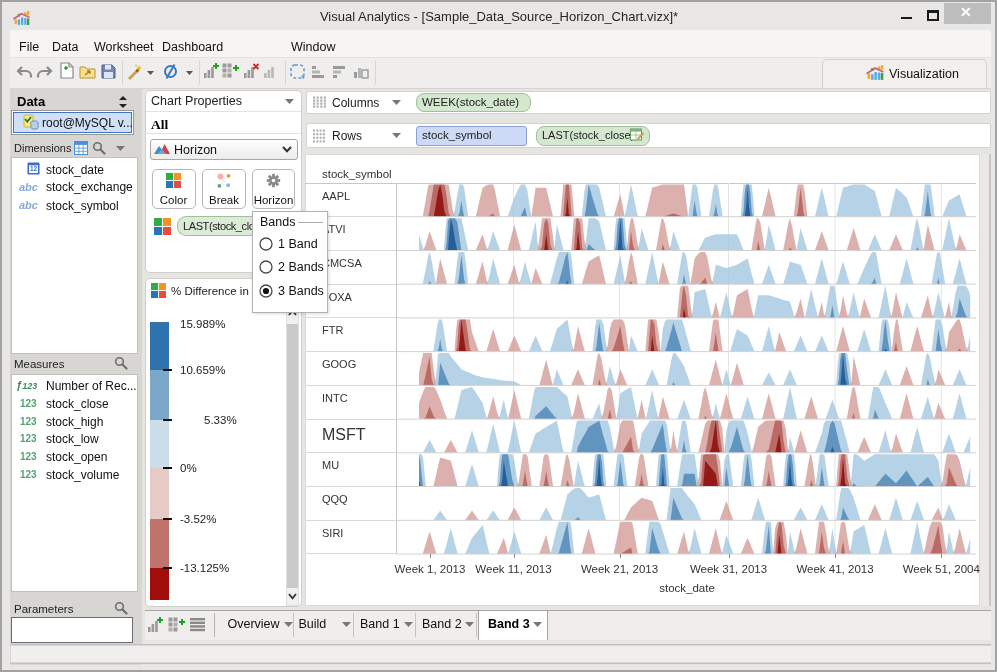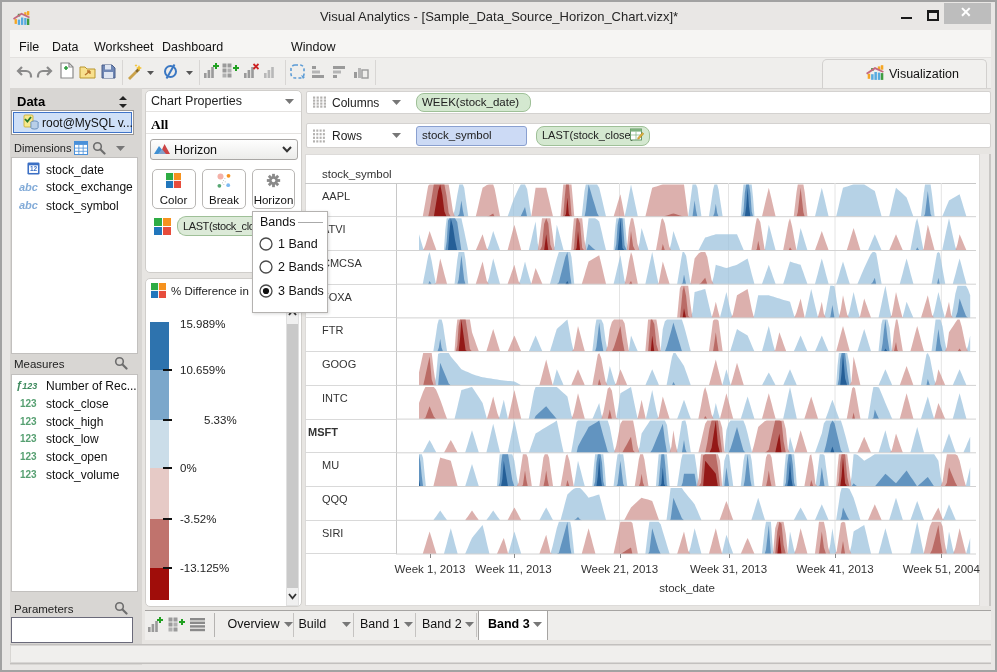--- a/index.html
+++ b/index.html
@@ -434,21 +434,21 @@
     <div style="position:absolute;left:320px;top:166px;font-size:11.5px;font-weight:normal;color:#333;white-space:nowrap;">stock_symbol</div>
     <div style="position:absolute;left:303px;top:180.5px;width:671px;height:1px;background:#c8c8c8;"></div>
     <div style="position:absolute;left:393.5px;top:180.5px;width:1px;height:371px;background:#c8c8c8;"></div>
     <div style="position:absolute;left:320px;top:187.5px;font-size:11px;font-weight:normal;color:#333;white-space:nowrap;">AAPL</div>
     <div style="position:absolute;left:320px;top:221.227px;font-size:11px;font-weight:normal;color:#333;white-space:nowrap;">ATVI</div>
     <div style="position:absolute;left:320px;top:254.954px;font-size:11px;font-weight:normal;color:#333;white-space:nowrap;">CMCSA</div>
     <div style="position:absolute;left:320px;top:288.681px;font-size:11px;font-weight:normal;color:#333;white-space:nowrap;">FOXA</div>
     <div style="position:absolute;left:320px;top:322.408px;font-size:11px;font-weight:normal;color:#333;white-space:nowrap;">FTR</div>
     <div style="position:absolute;left:320px;top:356.135px;font-size:11px;font-weight:normal;color:#333;white-space:nowrap;">GOOG</div>
     <div style="position:absolute;left:320px;top:389.86199999999997px;font-size:11px;font-weight:normal;color:#333;white-space:nowrap;">INTC</div>
-    <div style="position:absolute;left:306px;top:423.58899999999994px;font-size:11px;font-weight:bold;color:#333;white-space:nowrap;">MSFT</div>
+    <div style="position:absolute;left:320px;top:423.58899999999994px;font-size:16px;font-weight:normal;color:#333;white-space:nowrap;">MSFT</div>
     <div style="position:absolute;left:320px;top:457.316px;font-size:11px;font-weight:normal;color:#333;white-space:nowrap;">MU</div>
     <div style="position:absolute;left:320px;top:491.04299999999995px;font-size:11px;font-weight:normal;color:#333;white-space:nowrap;">QQQ</div>
     <div style="position:absolute;left:320px;top:524.77px;font-size:11px;font-weight:normal;color:#333;white-space:nowrap;">SIRI</div>
     <div style="position:absolute;left:303px;top:214.227px;width:90.5px;height:1px;background:#d9d9d9;"></div>
     <div style="position:absolute;left:303px;top:247.954px;width:90.5px;height:1px;background:#d9d9d9;"></div>
     <div style="position:absolute;left:303px;top:281.681px;width:90.5px;height:1px;background:#d9d9d9;"></div>
     <div style="position:absolute;left:303px;top:315.408px;width:90.5px;height:1px;background:#d9d9d9;"></div>
     <div style="position:absolute;left:303px;top:349.135px;width:90.5px;height:1px;background:#d9d9d9;"></div>
     <div style="position:absolute;left:303px;top:382.86199999999997px;width:90.5px;height:1px;background:#d9d9d9;"></div>
     <div style="position:absolute;left:303px;top:416.58899999999994px;width:90.5px;height:1px;background:#d9d9d9;"></div>

